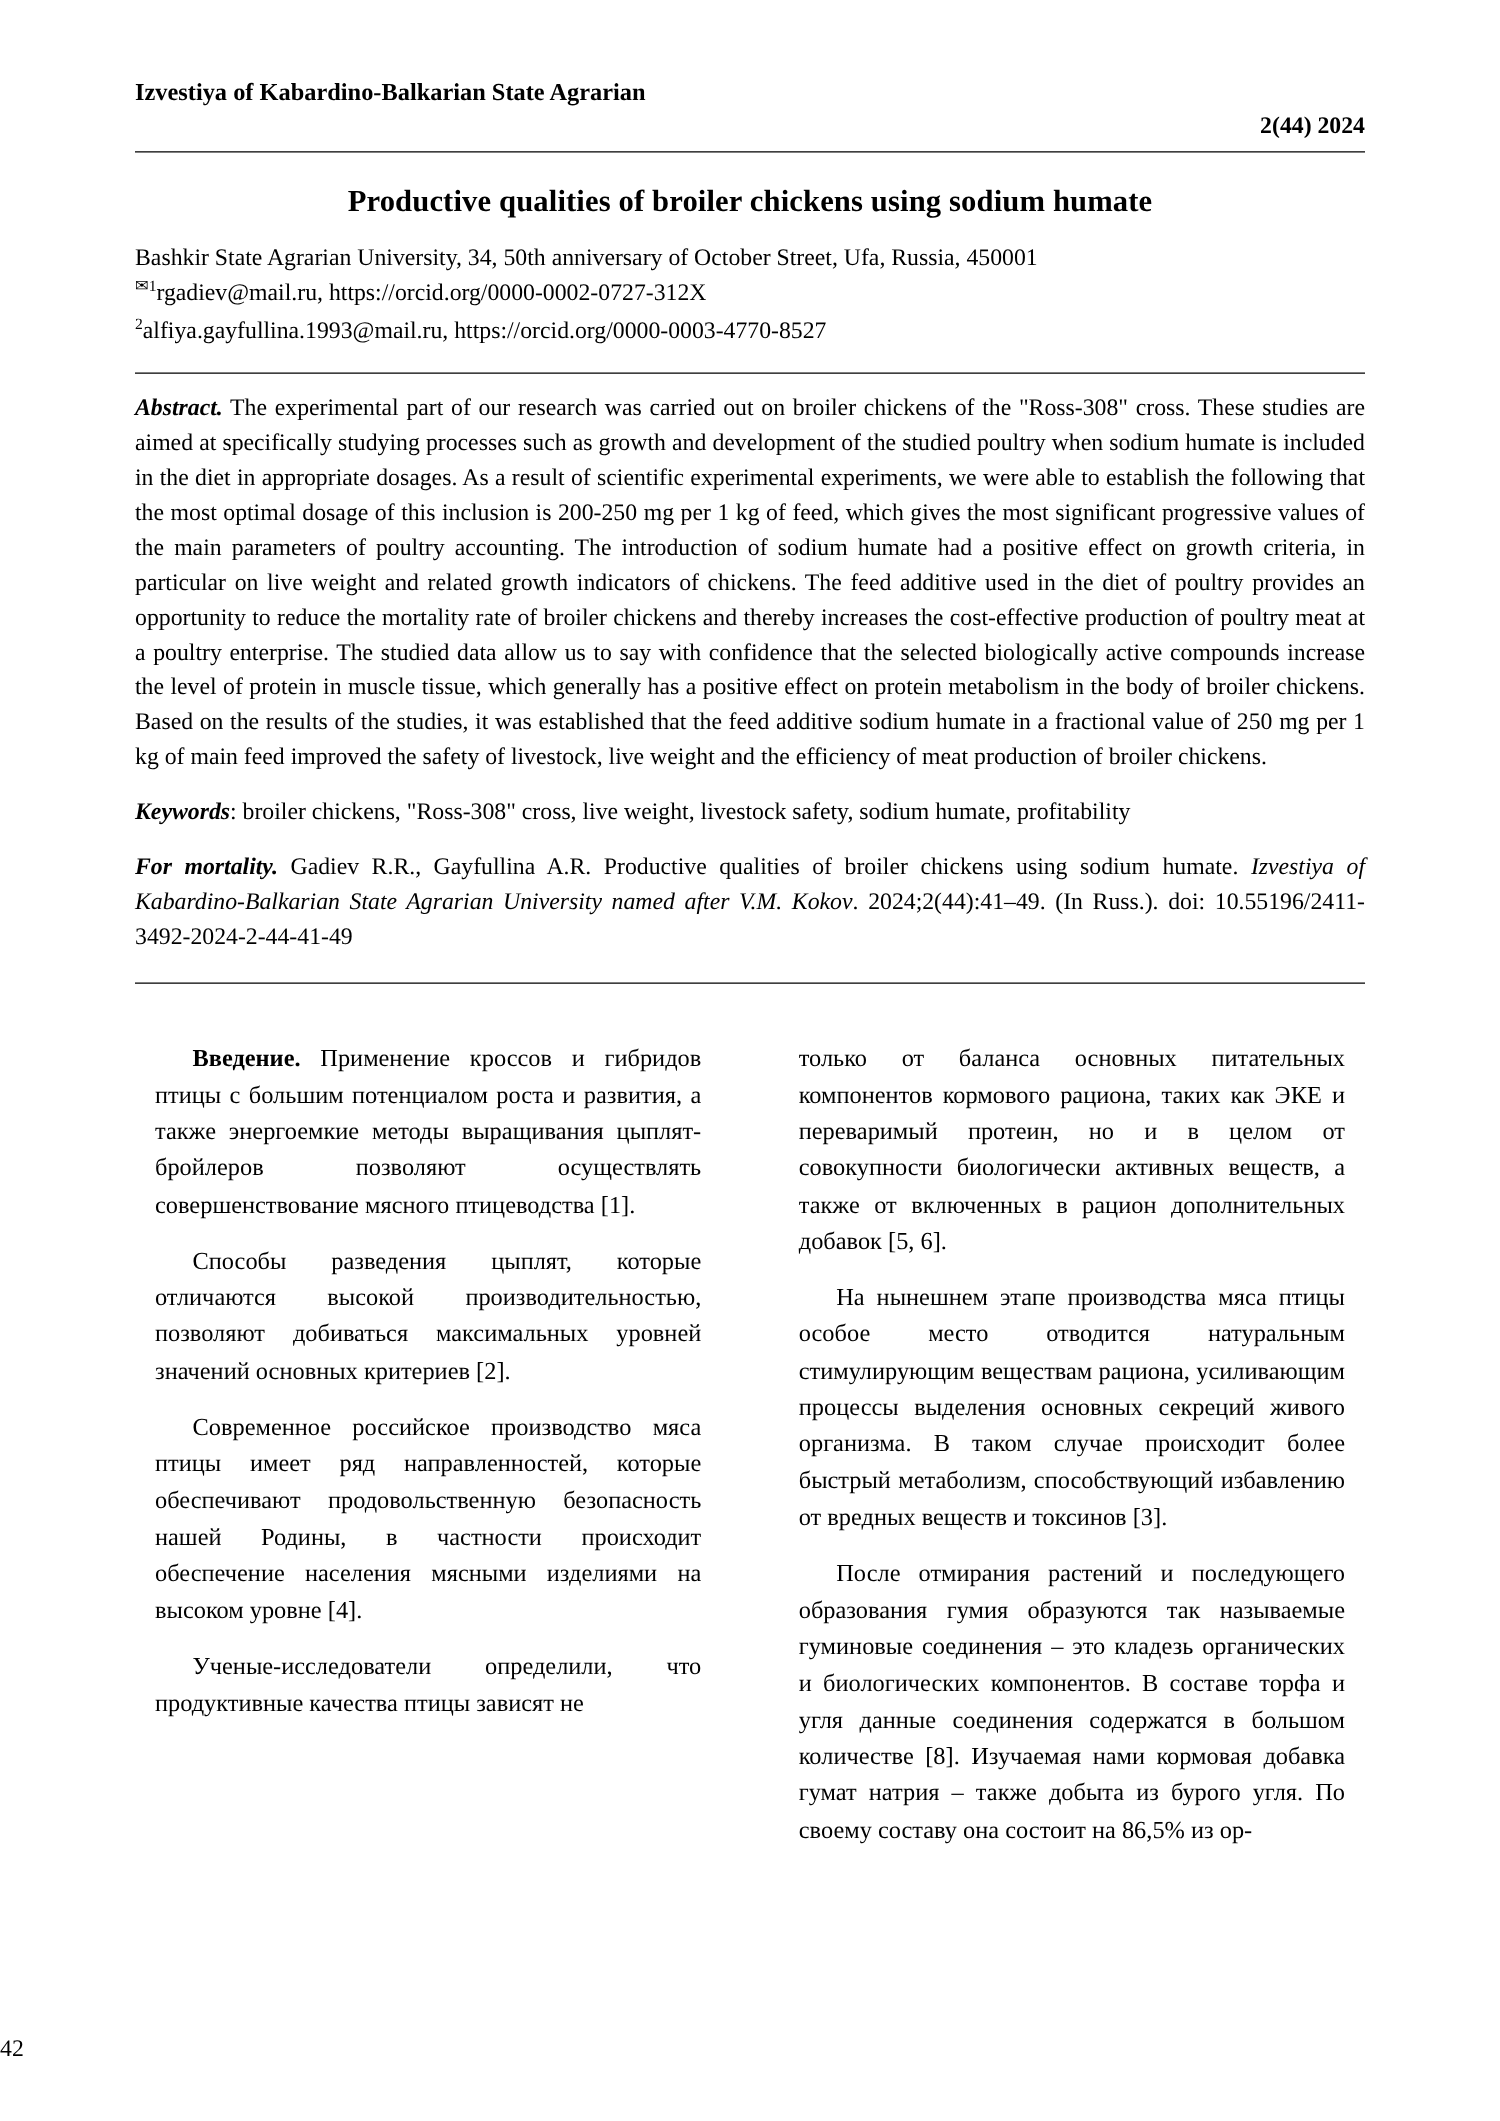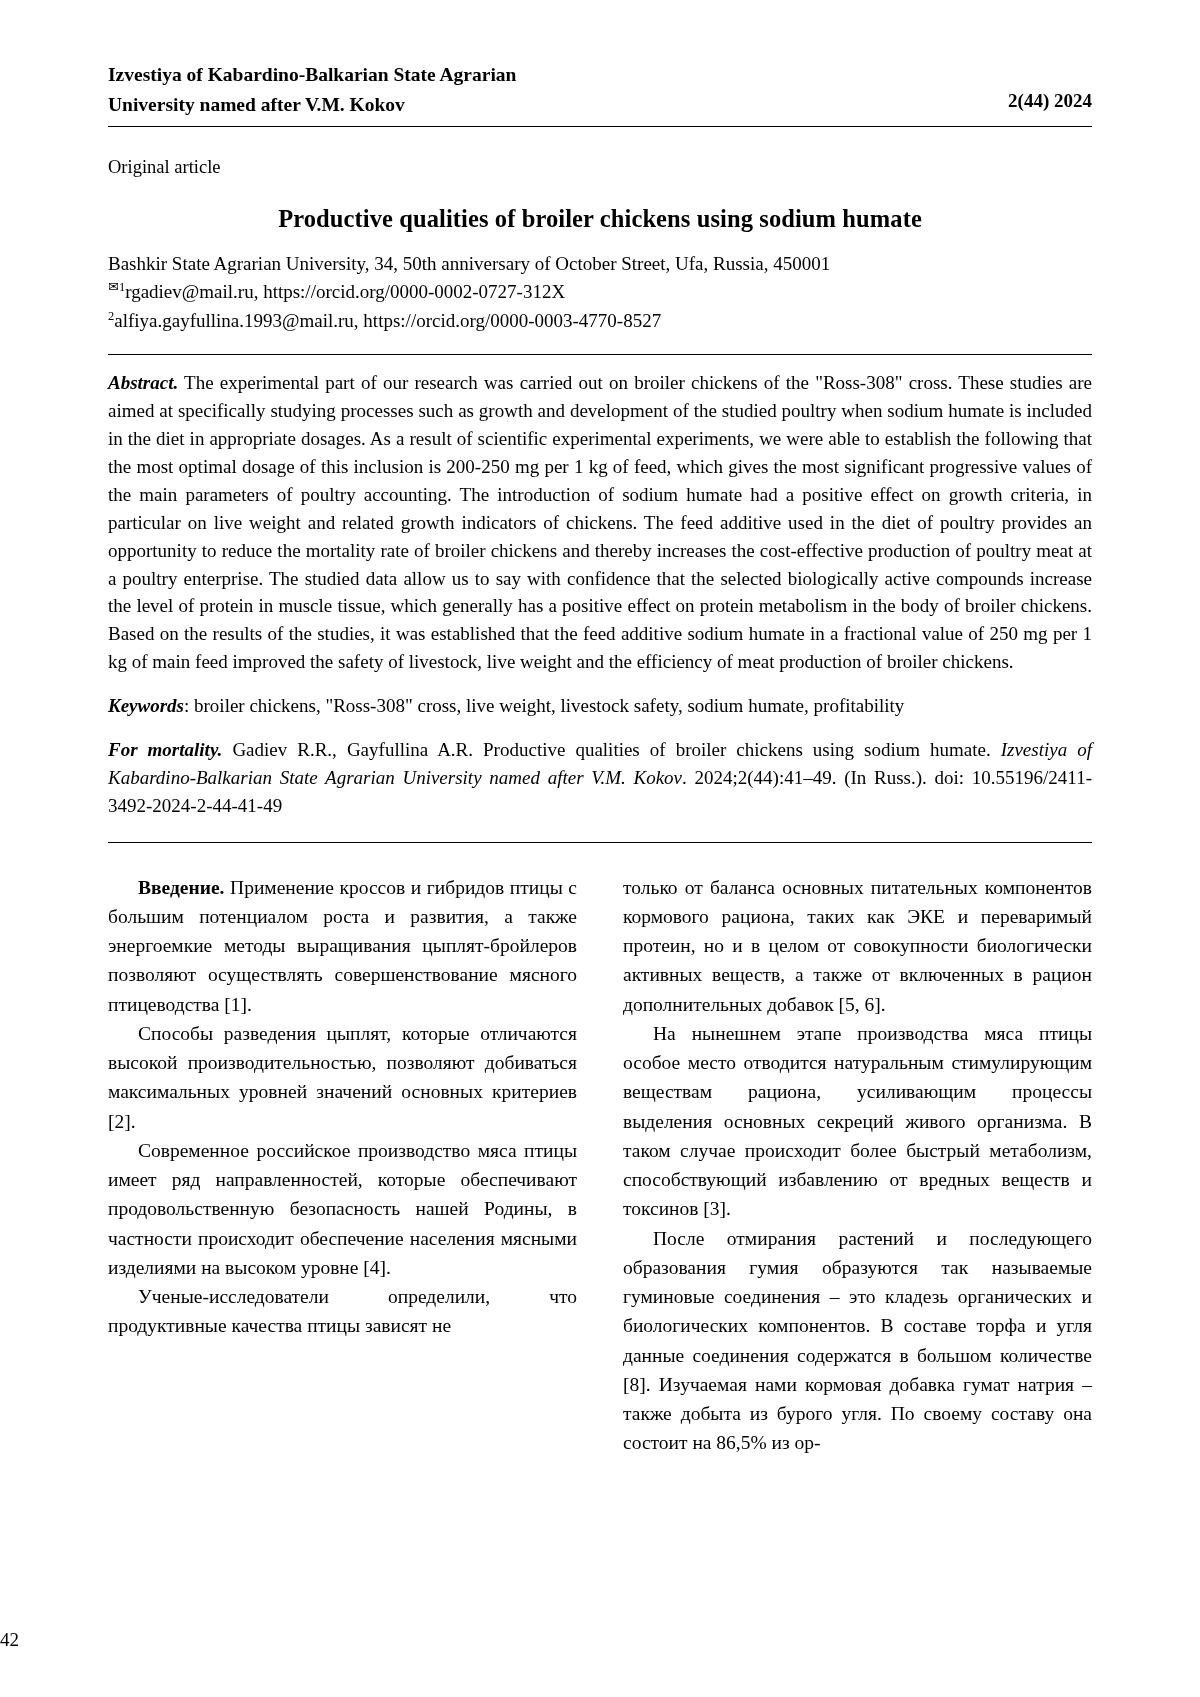--- a/index.html
+++ b/index.html
@@ -139,21 +139,21 @@
   }
   .col {
     width: 469px;
     font-size: 19.5px;
     line-height: 1.5;
     text-align: justify;
     text-justify: inter-word;
     hyphens: manual;
   }
   .col p {
-    margin: 0;
+    margin: 16px;
     text-indent: 30px;
   }
   .col p .lead {
     font-weight: bold;
   }
   .pagenum {
     position: absolute;
     left: 0;
     right: 0;
     bottom: 46px;
@@ -163,26 +163,24 @@
 </style>
 </head>
 <body>
 
 <div class="page">
   <div class="content">
 
     <div class="runhead">
       <div class="journal">
         <div>Izvestiya of Kabardino-Balkarian State Agrarian</div>
-        <div>University named after V.M. Kokov</div>
       </div>
       <div class="issue">2(44) 2024</div>
     </div>
 
-    <div class="article-type">Original article</div>
 
     <h1 class="title">Productive qualities of broiler chickens using sodium humate</h1>
 
 
     <div class="affil">Bashkir State Agrarian University, 34, 50th anniversary of October Street, Ufa, Russia, 450001</div>
 
     <div class="contact">
       <span class="env">✉</span><sup>1</sup><span>rgadiev@mail.ru, https://orcid.org/0000-0002-0727-312X</span>
     </div>
     <div class="contact">

